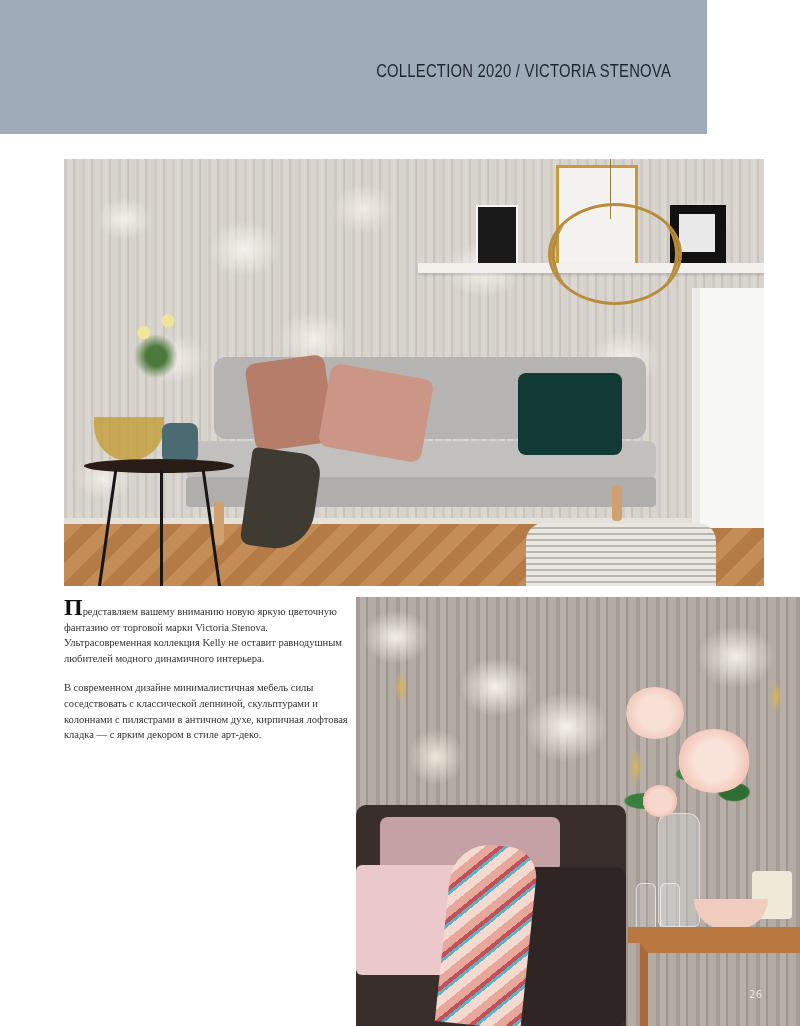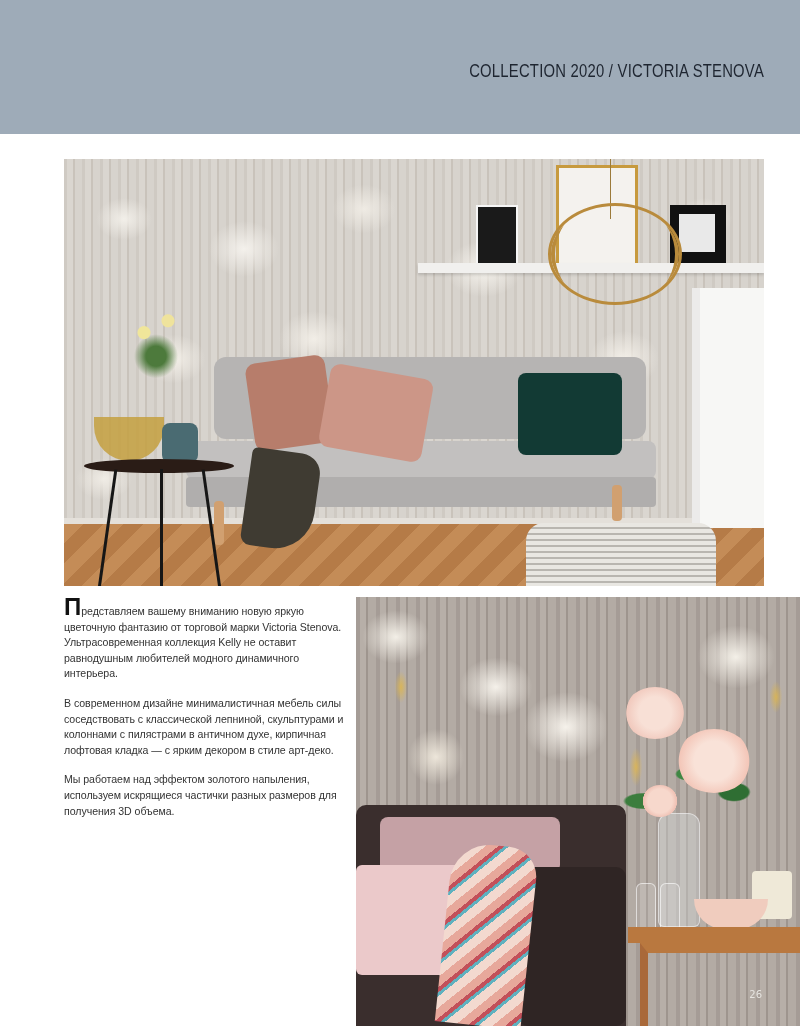--- a/index.html
+++ b/index.html
@@ -1,17 +1,17 @@
 <!DOCTYPE html>
 <html><head>
 <meta charset="utf-8">
 <style>
   html, body { margin:0; padding:0; }
   body { width:800px; height:1026px; position:relative; background:#ffffff; overflow:hidden; font-family:"DejaVu Sans", sans-serif; }
-  .header { position:absolute; left:0; top:0; width:800px; height:134px; background:#9eabb8; }
+  .header { position:absolute; left:0; top:0; width:707px; height:134px; background:#9eabb8; }
   .header-title { position:absolute; right:36px; top:60px; font-family:"Liberation Sans Narrow","Liberation Sans", sans-serif; font-size:19px; letter-spacing:0.3px; color:#1e2530; transform:scaleX(0.78); transform-origin:right center; white-space:nowrap; }
 
   
   .photo1 { position:absolute; left:64px; top:159px; width:700px; height:427px; overflow:hidden; background:#d9d6d2; }
   .wall { position:absolute; inset:0; background:
       radial-gradient(ellipse 40px 30px at 60px 60px, #f2efe9 0%, transparent 70%),
       radial-gradient(ellipse 50px 40px at 180px 90px, #f4f1ec 0%, transparent 70%),
       radial-gradient(ellipse 45px 35px at 300px 50px, #efebe4 0%, transparent 70%),
       radial-gradient(ellipse 55px 40px at 420px 110px, #f5f2ec 0%, transparent 70%),
       radial-gradient(ellipse 45px 35px at 110px 200px, #f3efe8 0%, transparent 70%),
@@ -42,21 +42,21 @@
   .pillow-3 { position:absolute; left:454px; top:214px; width:104px; height:82px; background:#123a34; border-radius:8px; }
   .throw { position:absolute; left:182px; top:292px; width:70px; height:98px; background:#3f3b32; border-radius:6px 20px 40px 10px; transform:rotate(8deg); }
   .side-table { position:absolute; left:20px; top:300px; width:150px; height:14px; background:#2a1c16; border-radius:50%; }
   .table-leg { position:absolute; width:3px; height:120px; background:#161616; }
   .vase { position:absolute; left:98px; top:264px; width:36px; height:40px; background:#4a6b72; border-radius:8px; }
   .flowers { position:absolute; left:56px; top:150px; width:80px; height:118px; background:radial-gradient(circle at 30% 20%, #f0e69a 0 6px, transparent 7px), radial-gradient(circle at 60% 10%, #efe39c 0 6px, transparent 7px), radial-gradient(circle at 45% 40%, #4d7a3c 0 10px, transparent 22px); }
   .fruit-bowl { position:absolute; left:30px; top:258px; width:70px; height:44px; border-radius:0 0 40px 40px; background:#c4a040; opacity:0.85; }
   .pouf { position:absolute; left:462px; top:364px; width:190px; height:70px; background:repeating-linear-gradient(0deg,#e9e7e2 0 4px,#b9b6b0 4px 6px); border-radius:18px 18px 0 0; }
 
   
-  .body-text { position:absolute; left:64px; top:598px; width:284px; font-family:Liberation Sans, sans-serif; font-size:10.6px; line-height:15.6px; color:#333; letter-spacing:-0.05px; }
+  .body-text { position:absolute; left:64px; top:598px; width:284px; font-family:Liberation Serif, serif; font-size:10.6px; line-height:15.6px; color:#333; letter-spacing:-0.05px; }
   .body-text p { margin:0 0 14px 0; }
   .drop-cap { font-size:24px; font-weight:bold; line-height:18px; float:none; color:#111; }
 
   
   .photo2 { position:absolute; left:356px; top:597px; width:444px; height:429px; overflow:hidden; background:#aba39c; }
   .wall2 { position:absolute; inset:0; background:
       radial-gradient(ellipse 48px 38px at 40px 40px, #f3efe7 0%, transparent 70%),
       radial-gradient(ellipse 52px 42px at 140px 90px, #f5f1ea 0%, transparent 70%),
       radial-gradient(ellipse 60px 50px at 210px 130px, #f6f2eb 0%, transparent 70%),
       radial-gradient(ellipse 55px 45px at 380px 60px, #f4f0e8 0%, transparent 70%),
@@ -116,21 +116,20 @@
   <div class="side-table"></div>
   <div class="table-leg" style="left:42px; top:310px; transform:rotate(8deg);"></div>
   <div class="table-leg" style="left:96px; top:310px;"></div>
   <div class="table-leg" style="left:146px; top:310px; transform:rotate(-8deg);"></div>
   <div class="pouf"></div>
 </figure>
 
 <article class="body-text">
   <p><span class="drop-cap">П</span><span>редставляем вашему вниманию новую яркую цветочную фантазию от торговой марки Victoria Stenova. Ультрасовременная коллекция Kelly не оставит равнодушным любителей модного динамичного интерьера.</span></p>
   <p>В современном дизайне минималистичная мебель силы соседствовать с классической лепниной, скульптурами и колоннами с пилястрами в античном духе, кирпичная лофтовая кладка — с ярким декором в стиле арт-деко.</p>
-  <p>Мы работаем над эффектом золотого напыления, используем искрящиеся частички разных размеров для получения 3D объема.</p>
 </article>
 
 <figure class="photo2" style="margin:0;">
   <div class="wall2"></div>
   <div class="sofa2"></div>
   <div class="pink-pillow-1"></div>
   <div class="pink-pillow-2"></div>
   <div class="sofa2-arm"></div>
   <div class="blanket"></div>
   <div class="leaves"></div>

